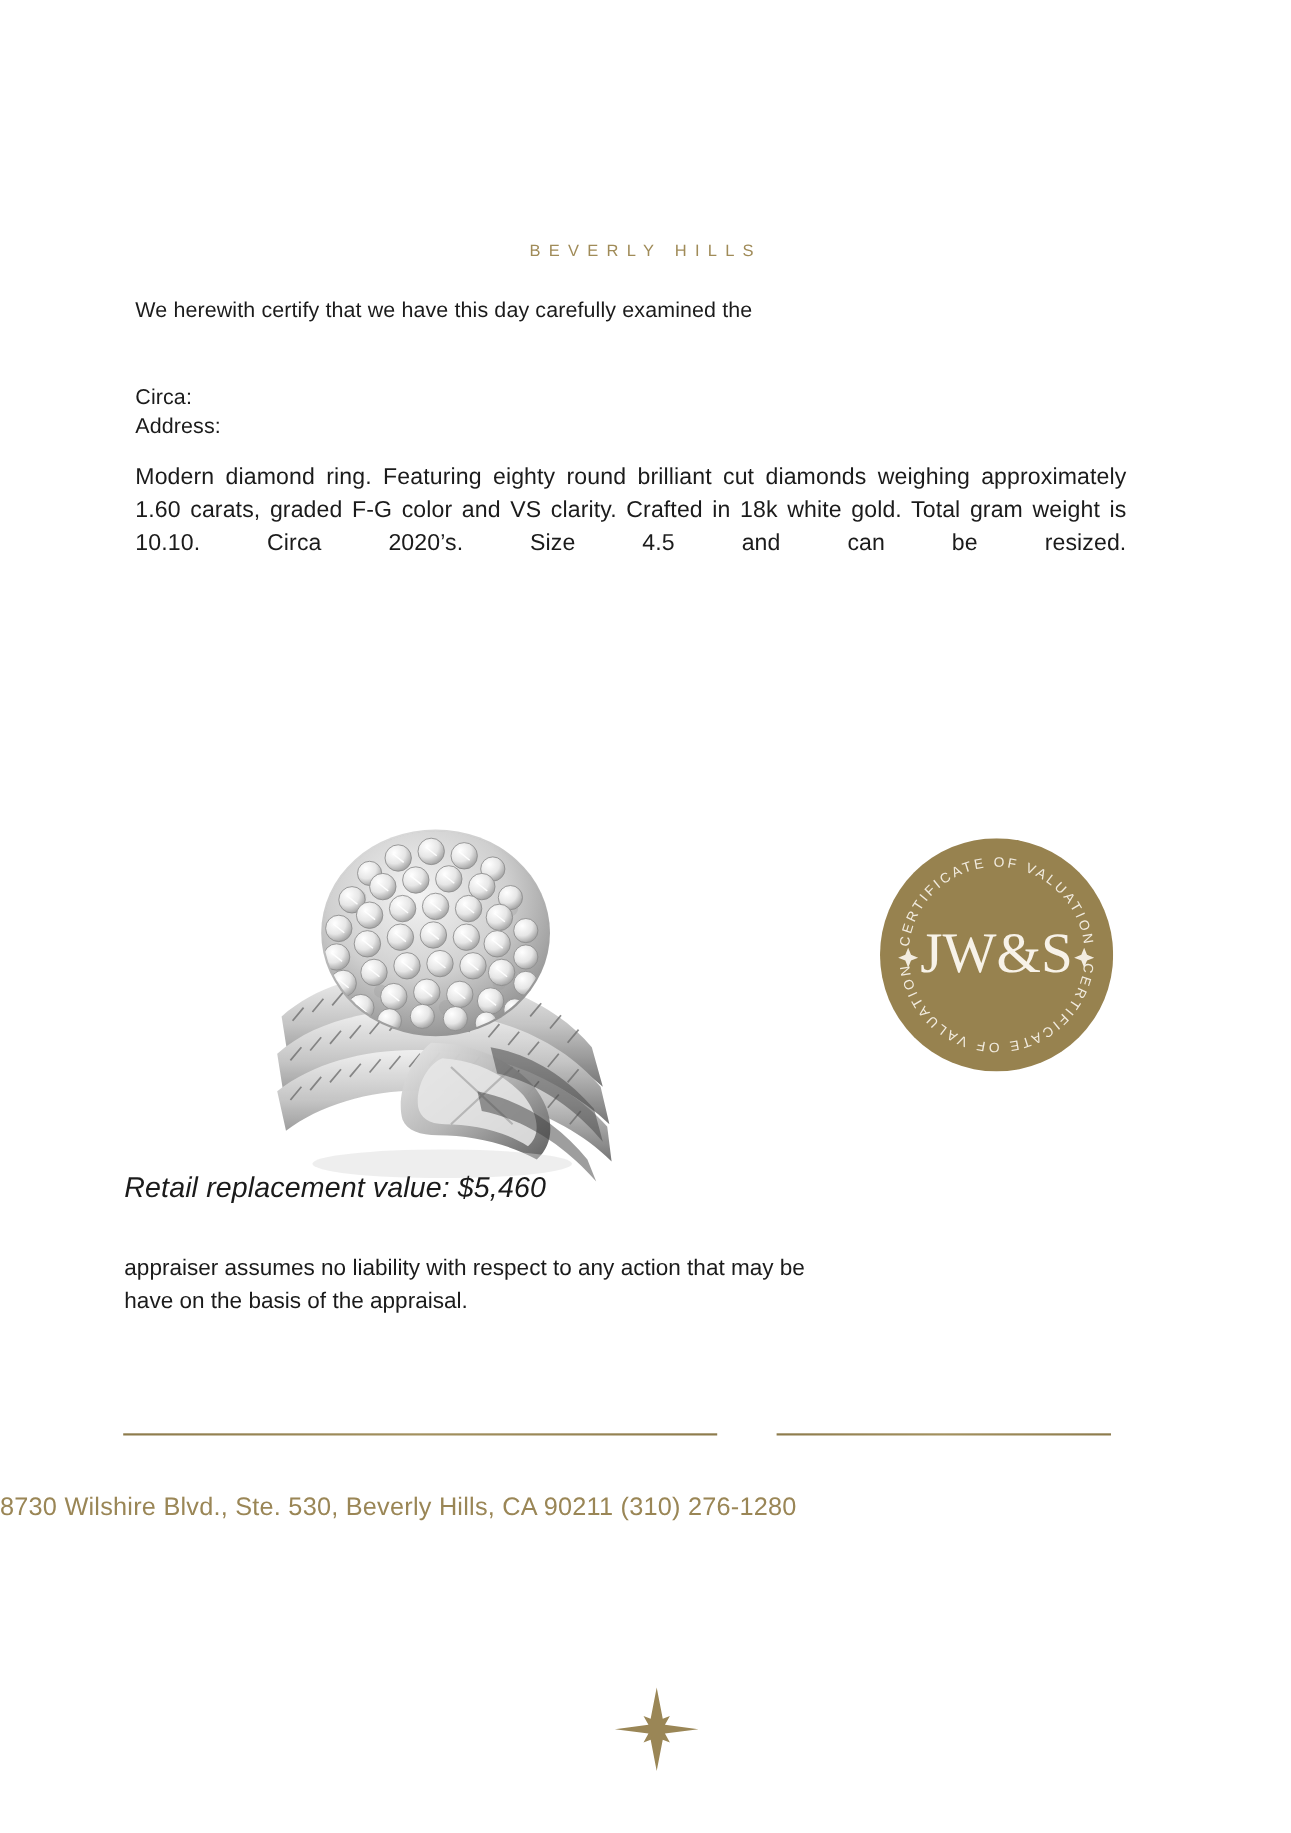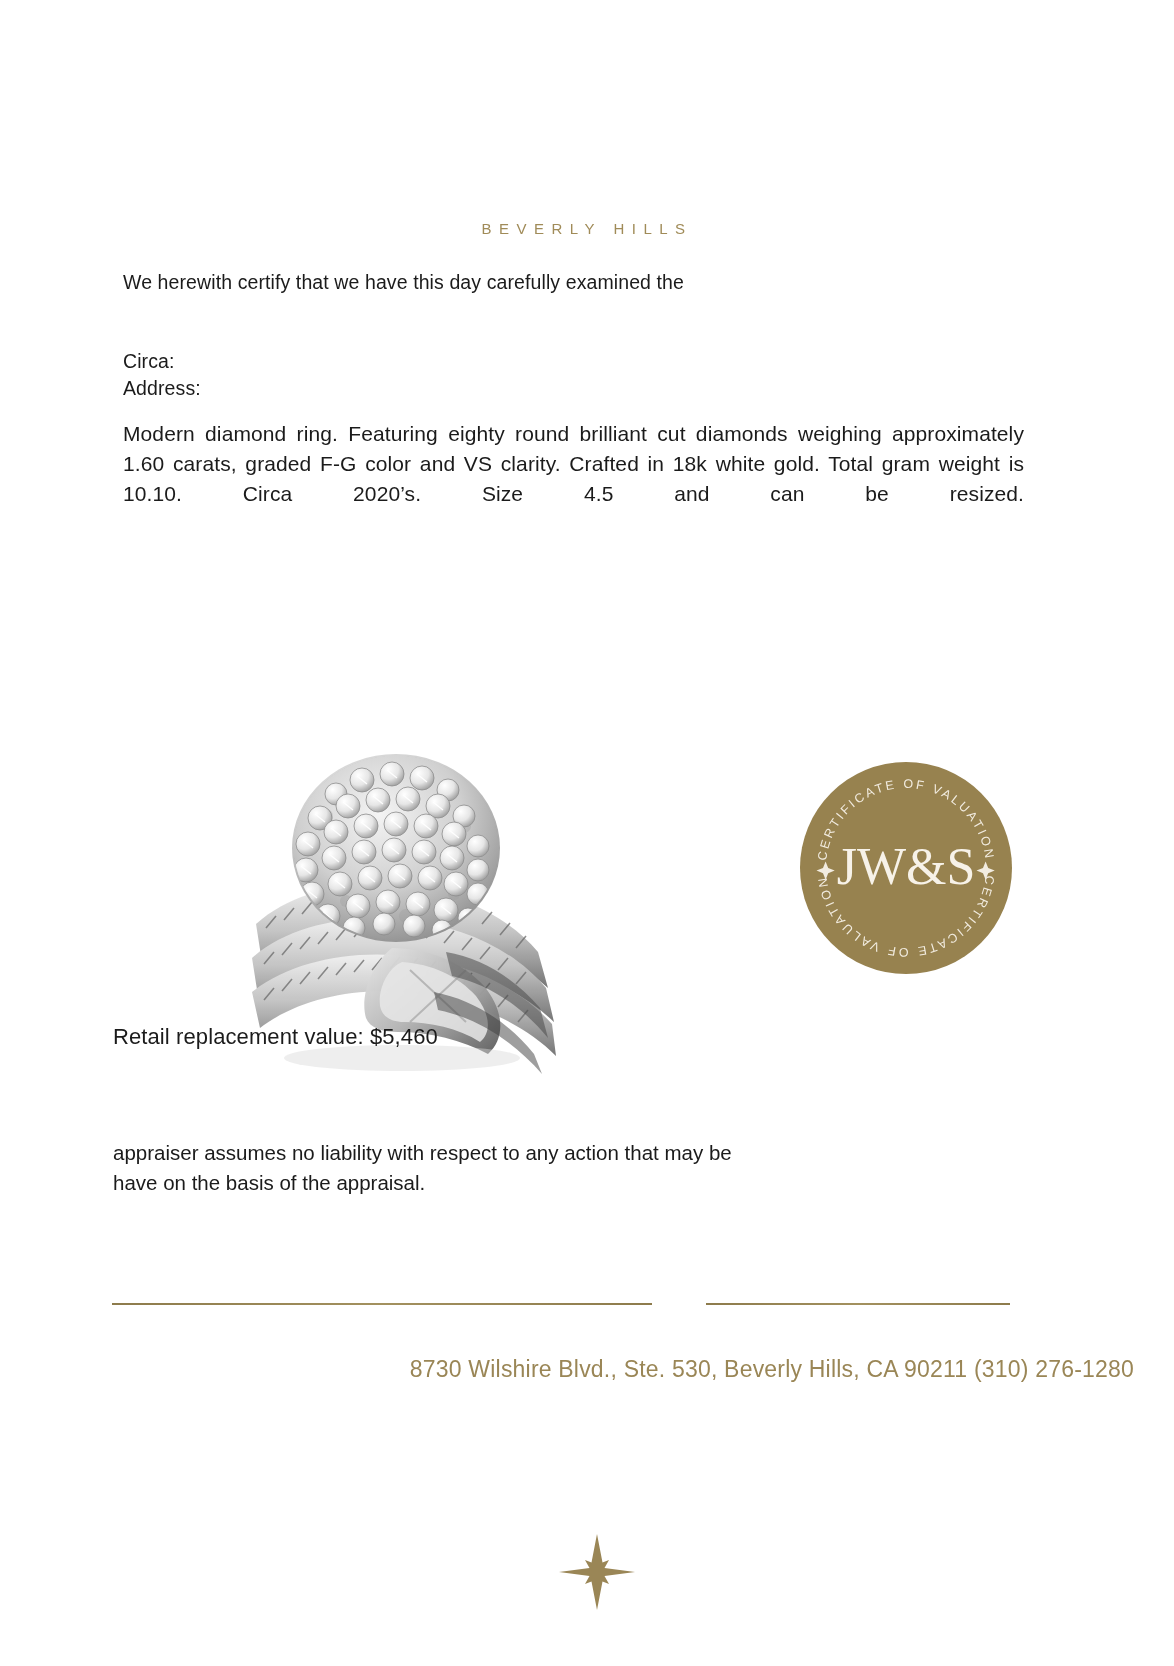--- a/index.html
+++ b/index.html
@@ -98,25 +98,26 @@
     top: 762px;
     width: 212px;
     height: 212px;
   }
   .seal svg { display: block; width: 100%; height: 100%; }
 
   
   .retail {
     position: absolute;
     left: 113px;
-    top: 1024px;
-    font-size: 22px;
+    top: 1064px;
+    font-size: 26px;
     color: #1b1b1b;
     white-space: nowrap;
     letter-spacing: 0.1px;
+    font-style: italic;
   }
 
   
   .disclaimer {
     position: absolute;
     left: 113px;
     top: 1138px;
     width: 860px;
     font-size: 20.5px;
     line-height: 30px;
@@ -133,26 +134,25 @@
   }
   .sig-rule.left  { left: 112px;  width: 540px; }
   .sig-rule.right { left: 706px;  width: 304px; }
 
   
   .footer-addr {
     position: absolute;
     left: 0;
     top: 1356px;
     width: 1086px;
-    text-align: right;
+    text-align: left;
     font-size: 23px;
     color: #9a8656;
     letter-spacing: 0.2px;
     white-space: nowrap;
-    padding-left: 48px;
   }
 
   
   .star {
     position: absolute;
     left: 557px;
     top: 1532px;
     width: 80px;
     height: 80px;
   }

